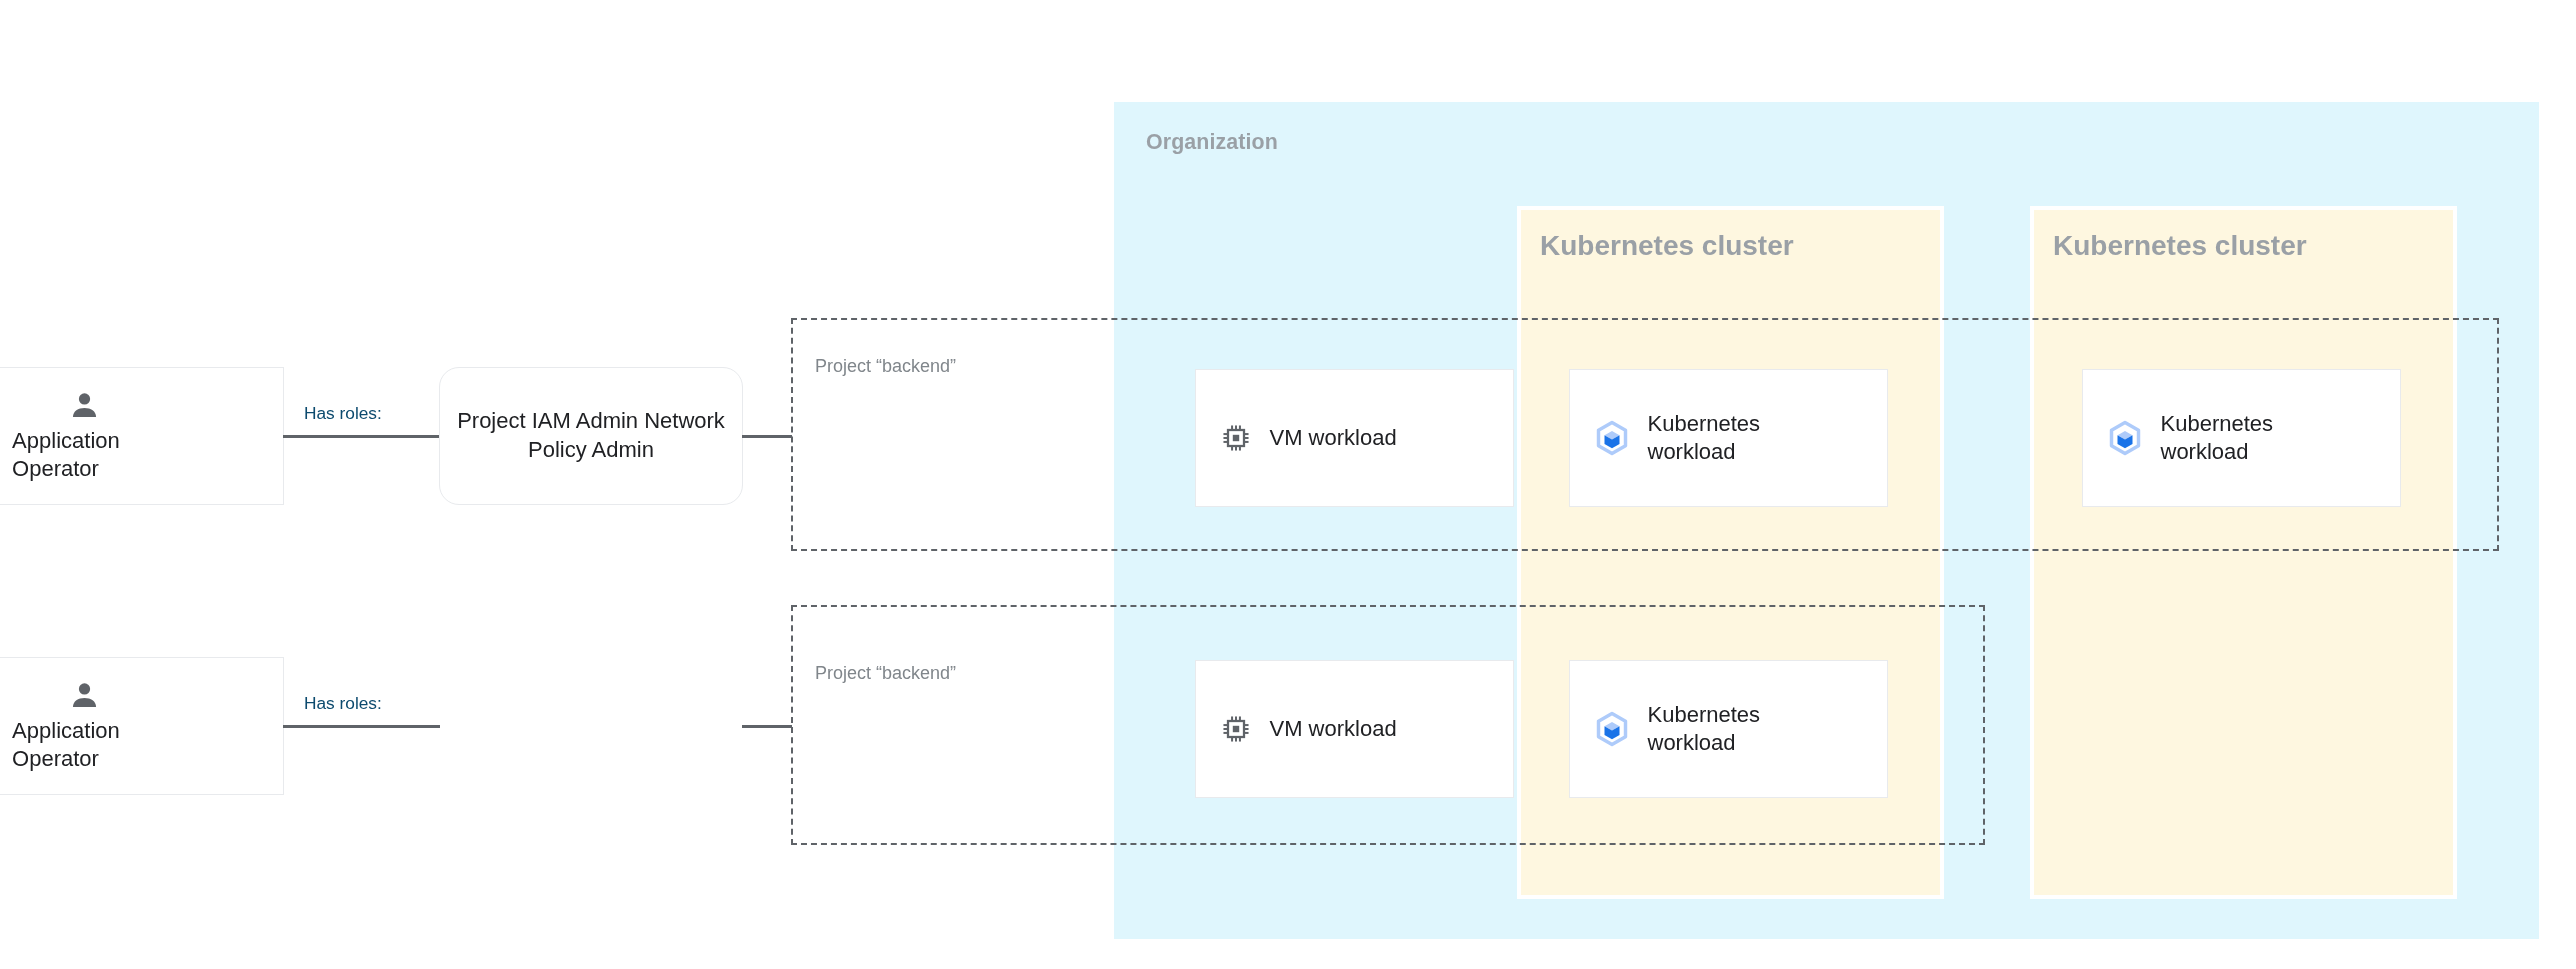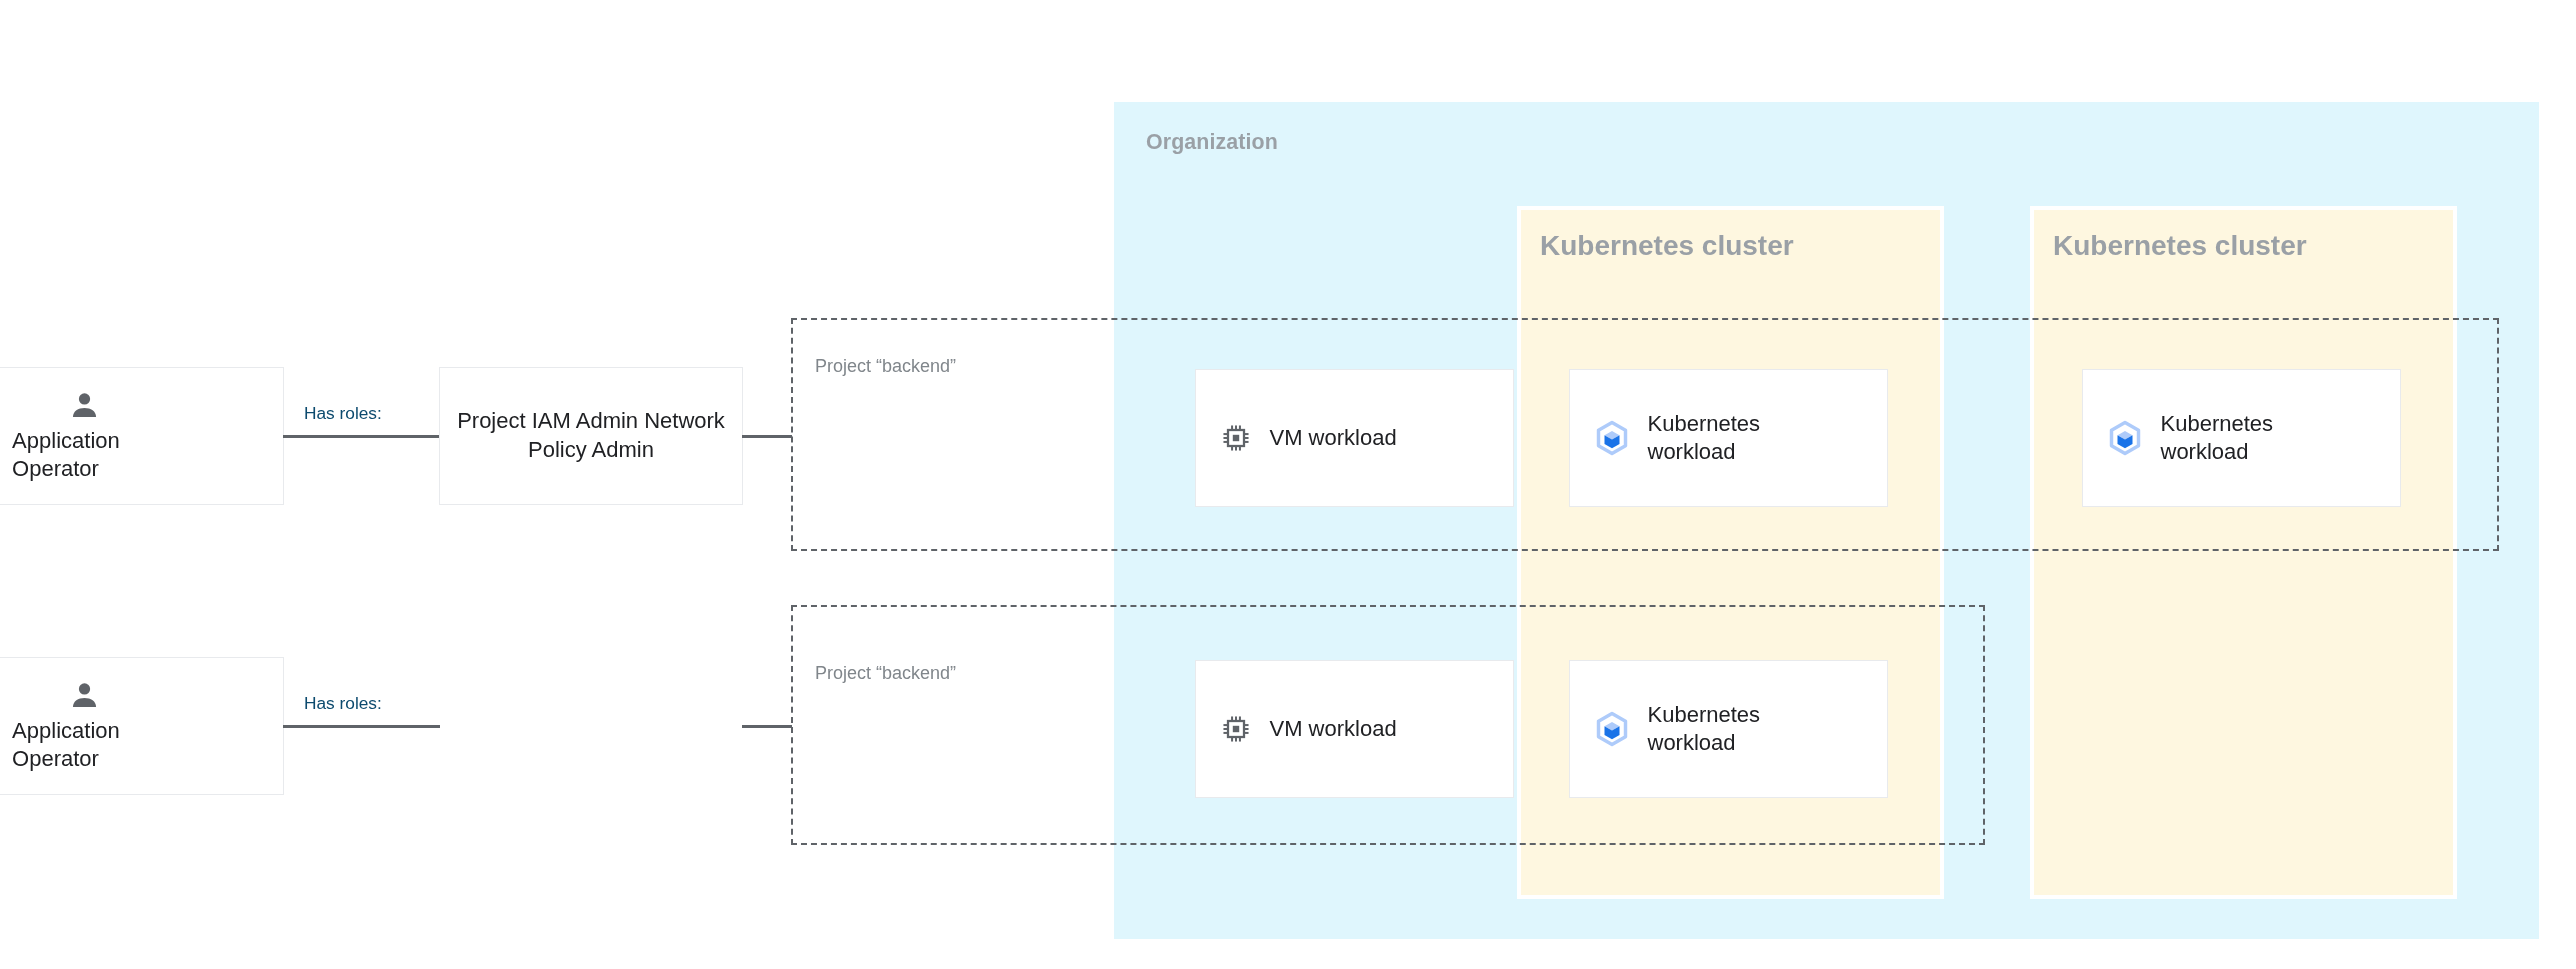--- a/index.html
+++ b/index.html
@@ -122,21 +122,21 @@
     width: 145px;
   }
 
   
   .role {
     left: 439px;
     width: 304px;
     height: 138px;
     text-align: center;
   }
-  .role-1 { top: 367px; }
+  .role-1 { top: 367px; border-radius: 20px; }
   .role-2 { top: 657px; }
   .role-label {
     font-size: 22px;
     line-height: 1.3;
     color: #202124;
     padding: 0 9.7px;
   }
 
   
   .edge-label {

